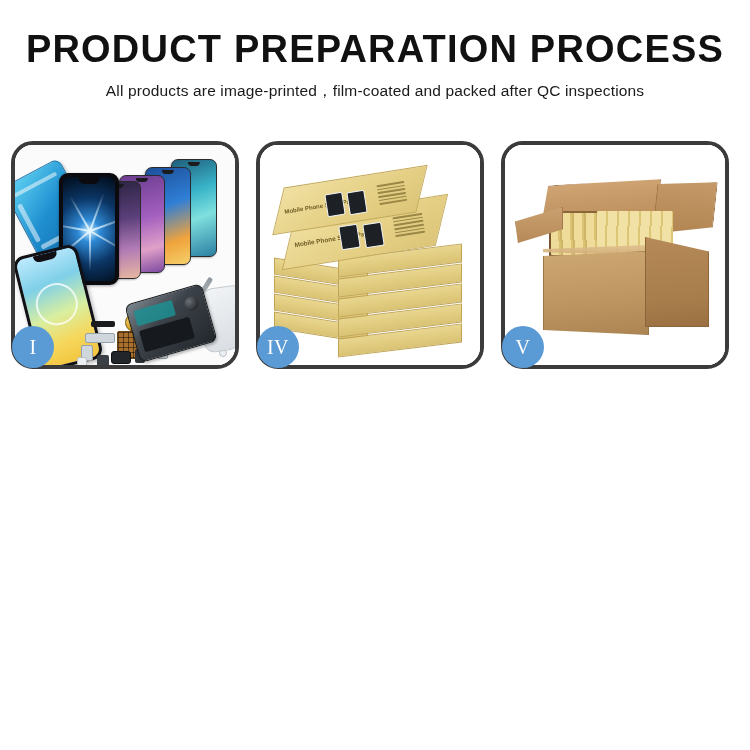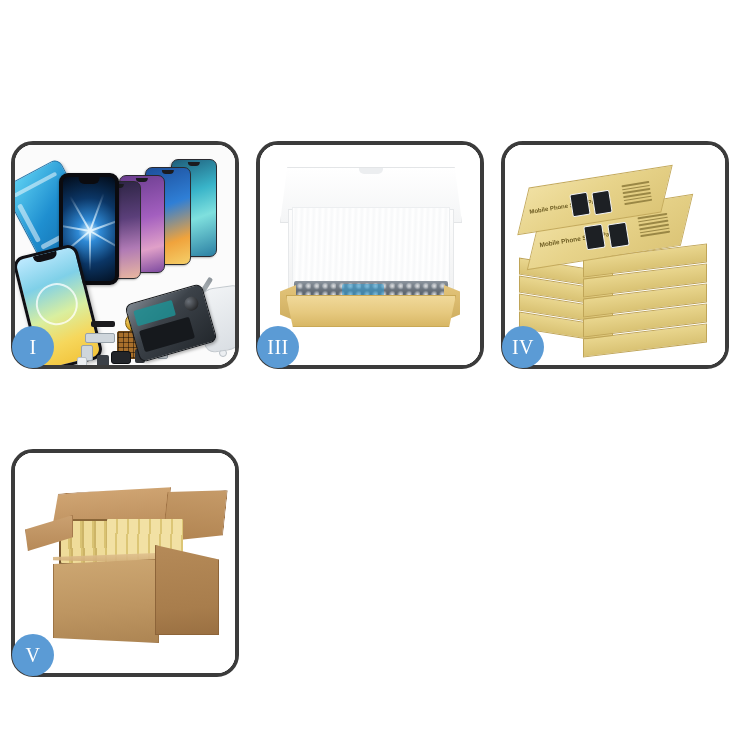--- a/index.html
+++ b/index.html
@@ -428,20 +428,22 @@
     position:absolute; width:12px; height:14px;
     background:#a87f4e; opacity:.8; border-radius:1px;
   }
   #p6-st1{ left:42px; top:112px; transform: skewY(18deg); }
   #p6-st2{ left:42px; top:152px; transform: skewY(18deg); }
 </style>
 </head>
 <body>
 
 <div id="header">
+  <h1 id="page-title" style="color: rgb(17, 17, 17);">PRODUCT PREPARATION PROCESS</h1>
+  <p id="page-subtitle">All products are image-printed，film-coated and packed after QC inspections</p>
 </div>
 
 <div id="panel-grid">
 
   <div class="panel" style="border-color: rgb(59, 59, 59);">
     <div class="panel-clip">
       <div class="p1-bg"></div>
 
       <div id="p1-lcdback"></div>
       <div id="p1-lcdflex">
@@ -496,35 +498,20 @@
       <div id="p1-backshell">
         <div class="board"></div>
           <div class="board2"></div>
           <div class="lens"></div>
       </div>
     </div>
     <div class="badge" style="background: rgb(91, 155, 213);">I</div>
   </div>
 
 
-  <div class="panel" style="border-color: rgb(59, 59, 59);">
-    <div class="panel-clip">
-      <div id="p3-bg"></div>
-      <div id="p3-lidback"></div>
-      <div id="p3-inner"></div>
-      <div id="p3-foam"></div>
-      <div id="p3-content">
-        <div class="accent"></div>
-      </div>
-      <div id="p3-left"></div>
-      <div id="p3-right"></div>
-      <div id="p3-front"></div>
-    </div>
-    <div class="badge" style="background: rgb(91, 155, 213);">III</div>
-  </div>
 
   <div class="panel" style="border-color: rgb(59, 59, 59);">
     <div class="panel-clip">
       <div id="p4-bg"></div>
 
       <div class="kbox" style="left:14px; top:120px;">
         <div class="kfront" style="left:0;  top:0;  width:92px; height:15px; transform:skewY(9deg);"></div>
         <div class="kfront" style="left:0;  top:18px;width:92px; height:15px; transform:skewY(9deg);"></div>
         <div class="kfront" style="left:0;  top:36px;width:92px; height:15px; transform:skewY(9deg);"></div>
         <div class="kfront" style="left:0;  top:54px;width:92px; height:15px; transform:skewY(9deg);"></div>

